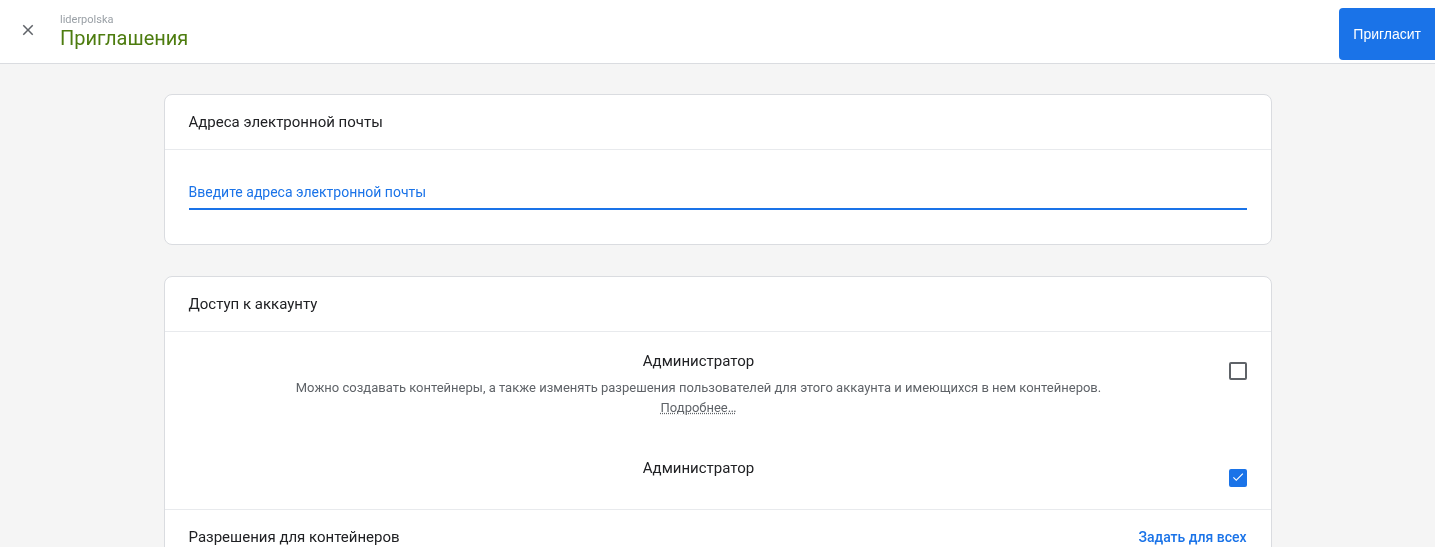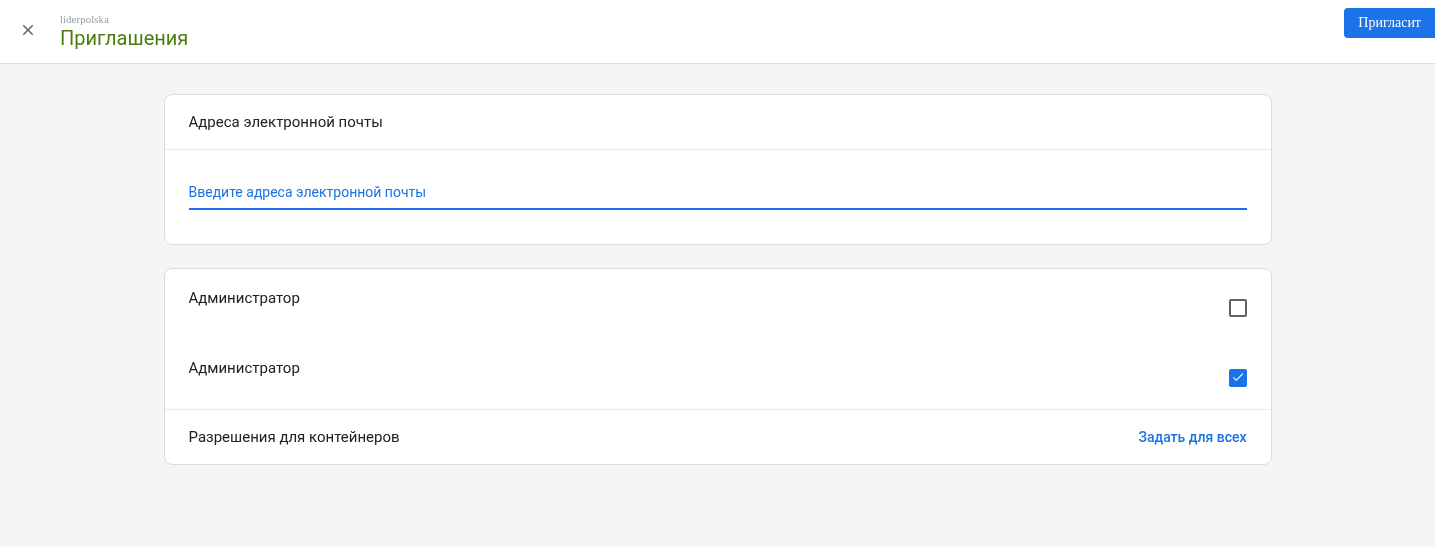--- a/index.html
+++ b/index.html
@@ -39,53 +39,52 @@
     }
     .title-wrap {
       display: flex;
       flex-direction: column;
     }
     .breadcrumb {
       font-size: 11px;
       color: #9aa0a6;
       line-height: 1;
       margin-bottom: 1px;
-      font-family: Liberation Serif, serif;
     }
     .page-title {
       font-size: 20px;
       font-weight: 400;
       color: #4d7c0f;
       line-height: 1.2;
       text-align: right;
     }
     .invite-btn {
       position: absolute;
       right: 0;
       top: 8px;
       background: #1a73e8;
       color: #fff;
       border: none;
-      padding: 7px 14px;
+      padding: 18px 14px;
       font-size: 14px;
       font-weight: 500;
       border-radius: 4px 0 0 4px;
       cursor: pointer;
-      font-family: Liberation Serif, serif;
+      font-family: Liberation Sans, sans-serif;
     }
     .content {
       max-width: 1148px;
       margin: 30px auto 0;
       padding: 0 20px;
     }
     .card {
       background: #fff;
       border: 1px solid #dadce0;
       border-radius: 8px;
-      margin-bottom: 23px;
+      margin-bottom: 31px;
     }
     .card-header {
       padding: 18px 24px;
       border-bottom: 1px solid #e8eaed;
       font-size: 15px;
       color: #202124;
     }
     .card-body {
       padding: 28px 24px 34px;
     }
@@ -106,20 +105,21 @@
     }
     .role-item {
       padding: 20px 24px 22px;
       display: flex;
       align-items: flex-start;
       justify-content: space-between;
       gap: 20px;
     }
     .role-text {
       flex: 1;
+      text-align: center;
     }
     .role-title {
       font-size: 15px;
       color: #202124;
       margin-bottom: 8px;
     }
     .role-desc {
       font-size: 13px;
       color: #5f6368;
       line-height: 1.5;
@@ -192,24 +192,29 @@
 <div class="content">
 
   <div class="card">
     <div class="card-header">Адреса электронной почты</div>
     <div class="card-body">
       <input type="text" class="email-input" placeholder="Введите адреса электронной почты" style="">
     </div>
   </div>
 
   <div class="card">
+    <div class="card-header">Доступ к аккаунту</div>
 
     <div class="role-item">
       <div class="role-text">
         <div class="role-title">Администратор</div>
+        <div class="role-desc">
+          <span>Можно создавать контейнеры, а также изменять разрешения пользователей для этого аккаунта и имеющихся в нем контейнеров. </span><br>
+          <a class="learn-more">Подробнее…</a>
+        </div>
       </div>
       <div class="checkbox"></div>
     </div>
 
     <div class="role-item">
       <div class="role-text">
         <div class="role-title">Администратор</div>
       </div>
       <div class="checkbox checked">
         <span>

